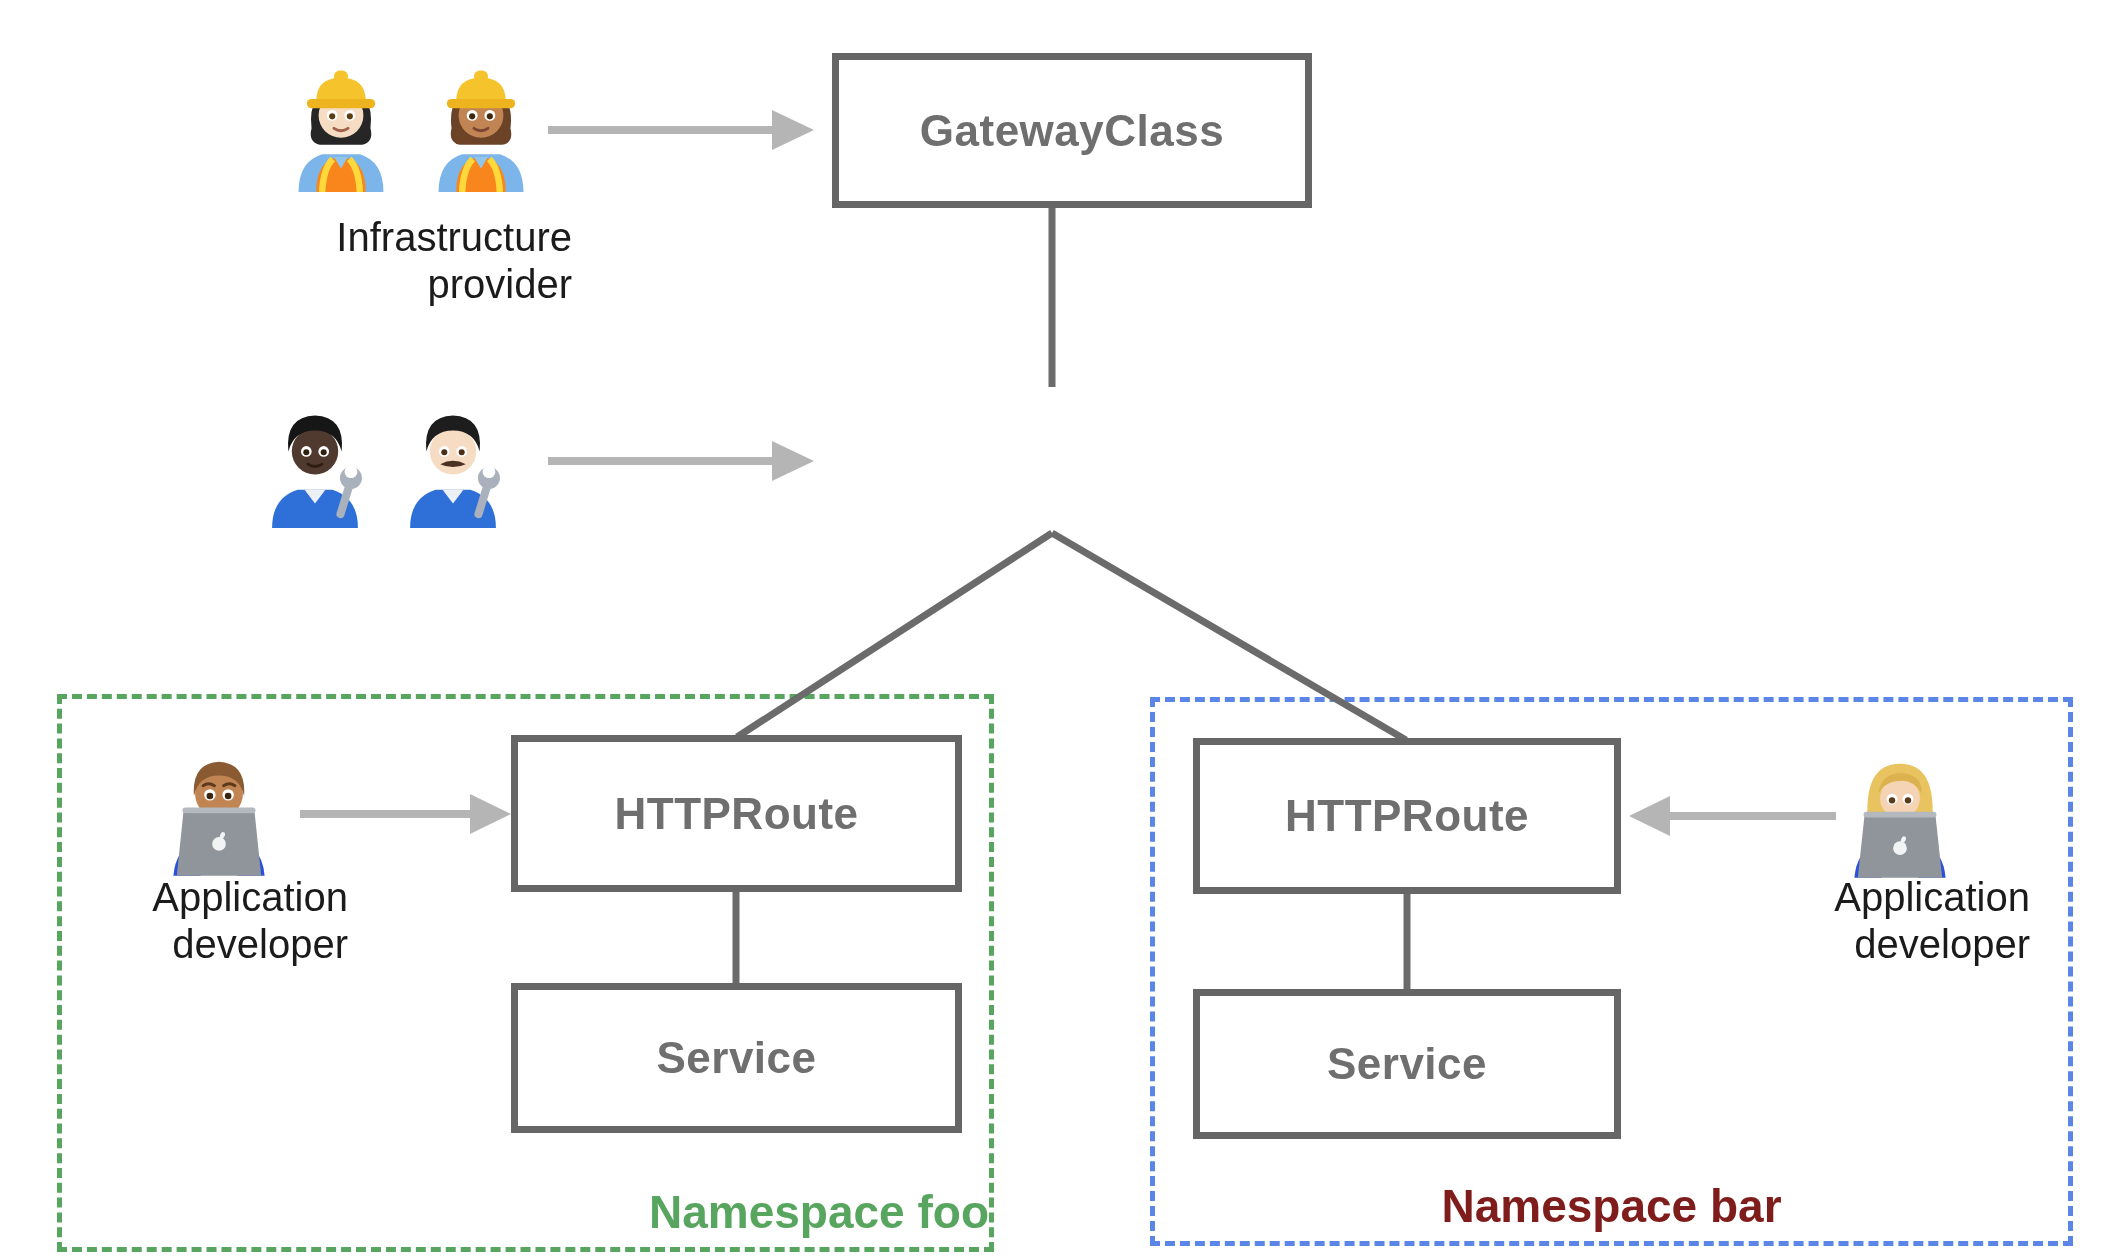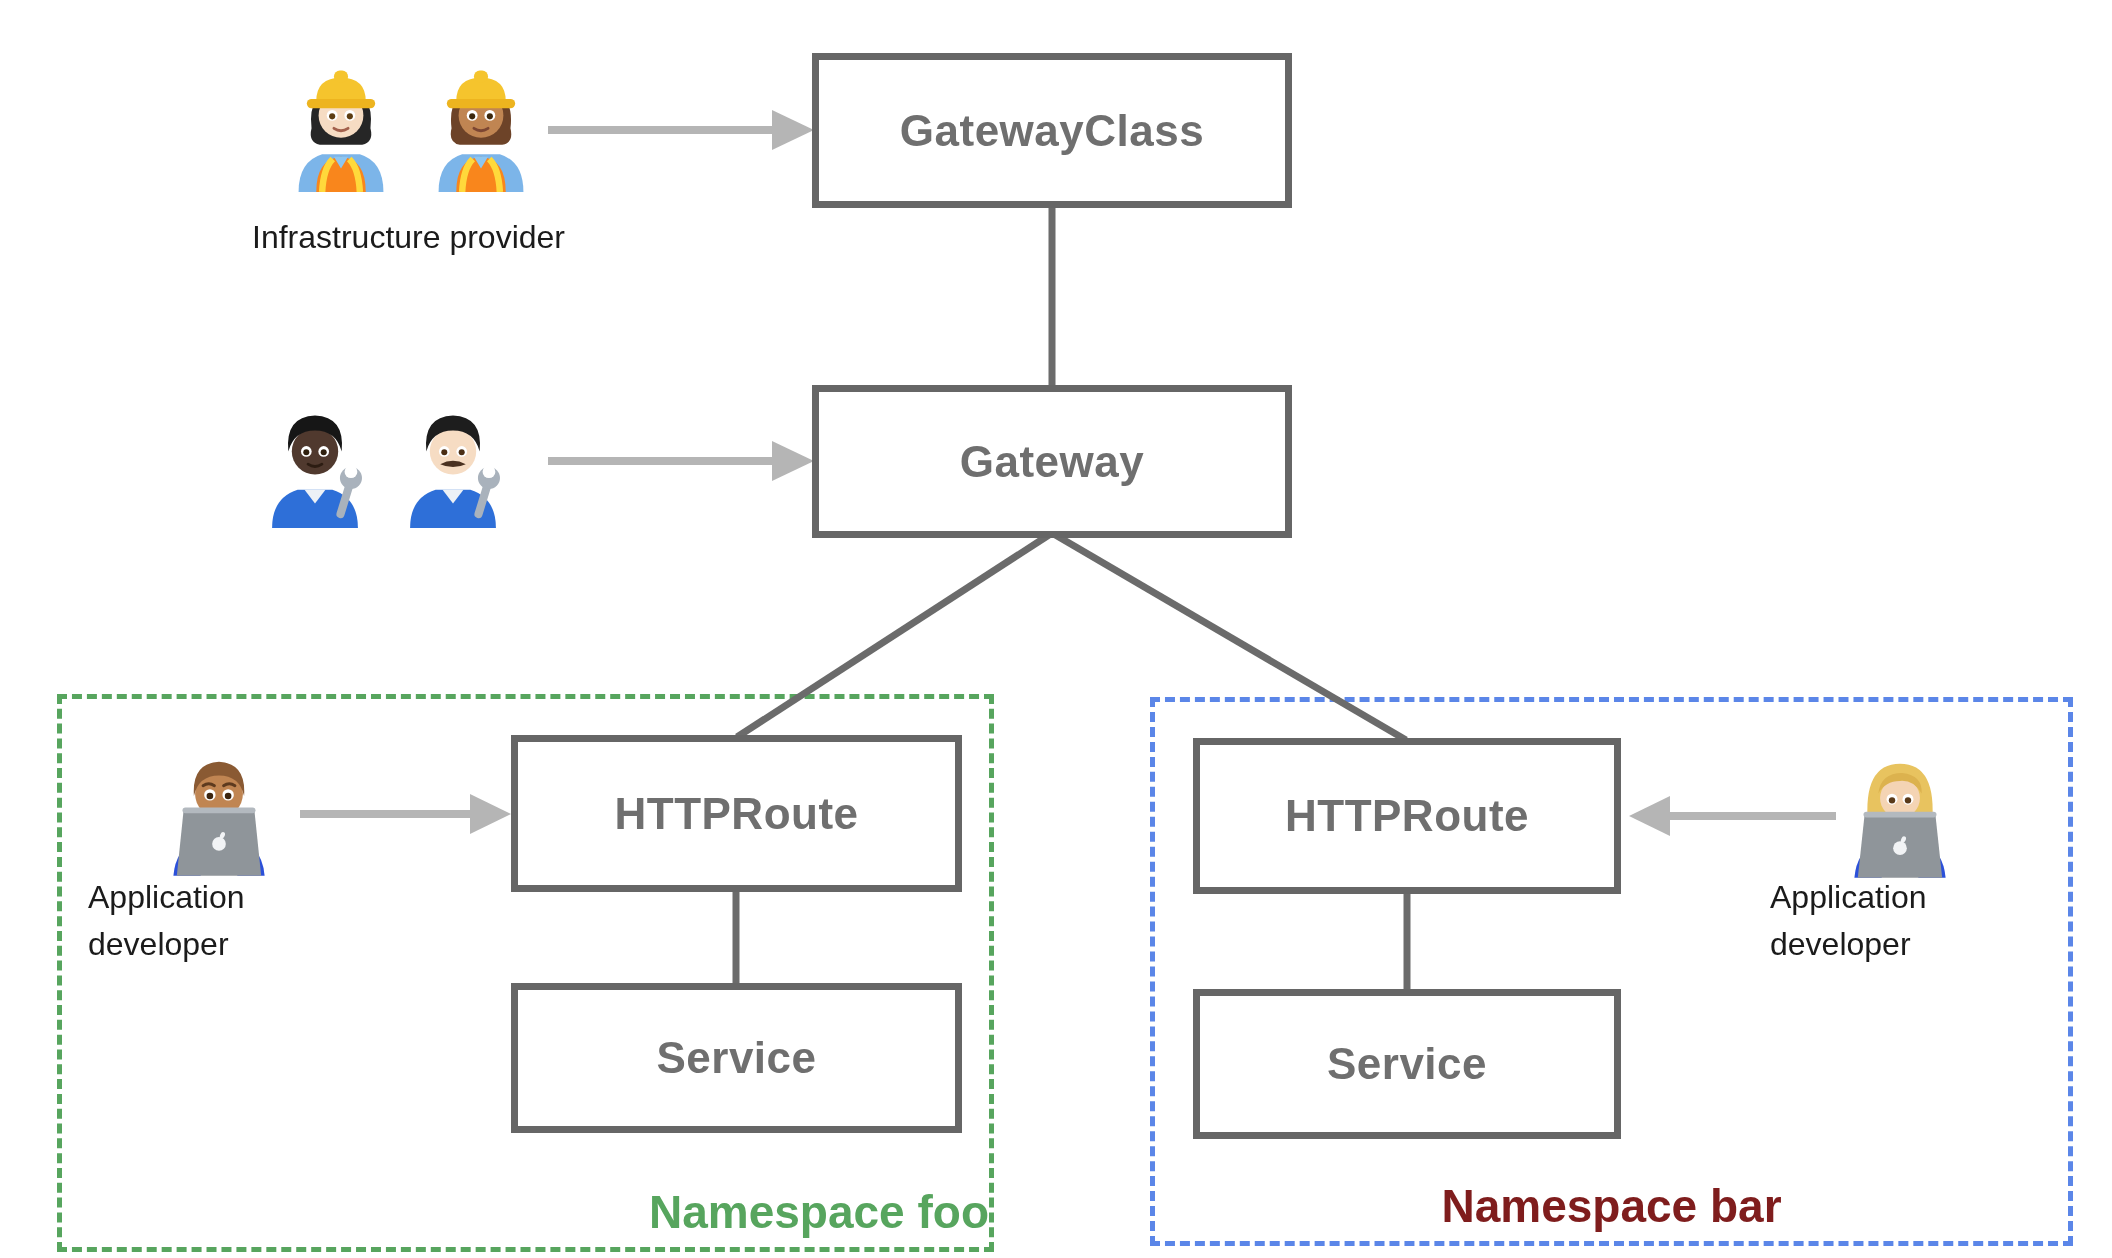--- a/index.html
+++ b/index.html
@@ -4,41 +4,41 @@
 <style>
   html,body{margin:0;padding:0;background:#ffffff;}
   body{width:2112px;height:1258px;position:relative;overflow:hidden;
        font-family:"Liberation Sans", sans-serif;}
   .stage{position:absolute;left:0;top:0;width:2112px;height:1258px;}
   .wires{position:absolute;left:0;top:0;z-index:1;}
   
   .node{position:absolute;z-index:2;background:#ffffff;border:7px solid #666666;
         box-sizing:border-box;display:flex;align-items:center;justify-content:center;}
   .node-label{font-size:44px;font-weight:700;color:#6f6f6f;letter-spacing:.5px;}
-  #n-gatewayclass{left:812px;top:53px;width:480px;height:155px;}
+  #n-gatewayclass{left:832px;top:53px;width:480px;height:155px;}
   #n-gateway{left:812px;top:385px;width:480px;height:153px;}
   #n-httproute-foo{left:511px;top:735px;width:451px;height:157px;}
   #n-service-foo{left:511px;top:983px;width:451px;height:150px;}
   #n-httproute-bar{left:1193px;top:738px;width:428px;height:156px;}
   #n-service-bar{left:1193px;top:989px;width:428px;height:150px;}
   
   .ns{position:absolute;z-index:0;box-sizing:border-box;background:#ffffff;}
   #ns-foo{left:57px;top:694px;width:937px;height:558px;border:5px dashed #57a55e;}
   #ns-bar{left:1150px;top:697px;width:923px;height:549px;border:5px dashed #5b86e8;}
   .ns-label{position:absolute;left:0;right:0;bottom:8px;text-align:center;
             font-size:46px;font-weight:700;}
   #ns-foo .ns-label{color:#57a55e;text-align:right;}
   #ns-bar .ns-label{color:#7f1d1d;}
   
   .figures{position:absolute;z-index:2;display:flex;align-items:flex-end;gap:22px;}
   #fig-infra{left:282px;top:60px;}
   #fig-cluster{left:257px;top:398px;}
   #fig-devfoo{left:162px;top:748px;}
   #fig-devbar{left:1843px;top:750px;}
-  .p-label{position:absolute;z-index:2;text-align:left;font-size:32px;line-height:47px;
+  .p-label{position:absolute;z-index:2;text-align:right;font-size:40px;line-height:47px;
            color:#1b1b1b;}
   #lbl-infra{left:252px;top:214px;width:320px;}
   #lbl-cluster{left:277px;top:531px;width:220px;}
   #lbl-devfoo{left:88px;top:874px;width:260px;}
   #lbl-devbar{left:1770px;top:874px;width:260px;}
 </style>
 </head>
 <body>
 
 <div class="stage">
@@ -73,23 +73,20 @@
 
   <div class="ns" id="ns-foo">
     <span class="ns-label">Namespace foo</span>
   </div>
   <div class="ns" id="ns-bar">
     <span class="ns-label">Namespace bar</span>
   </div>
 
   <div class="node" id="n-gatewayclass">
     <span class="node-label">GatewayClass</span>
-  </div>
-  <div class="node" id="n-gateway">
-    <span class="node-label">Gateway</span>
   </div>
   <div class="node" id="n-httproute-foo">
     <span class="node-label">HTTPRoute</span>
   </div>
   <div class="node" id="n-service-foo">
     <span class="node-label">Service</span>
   </div>
   <div class="node" id="n-httproute-bar">
     <span class="node-label">HTTPRoute</span>
   </div>

